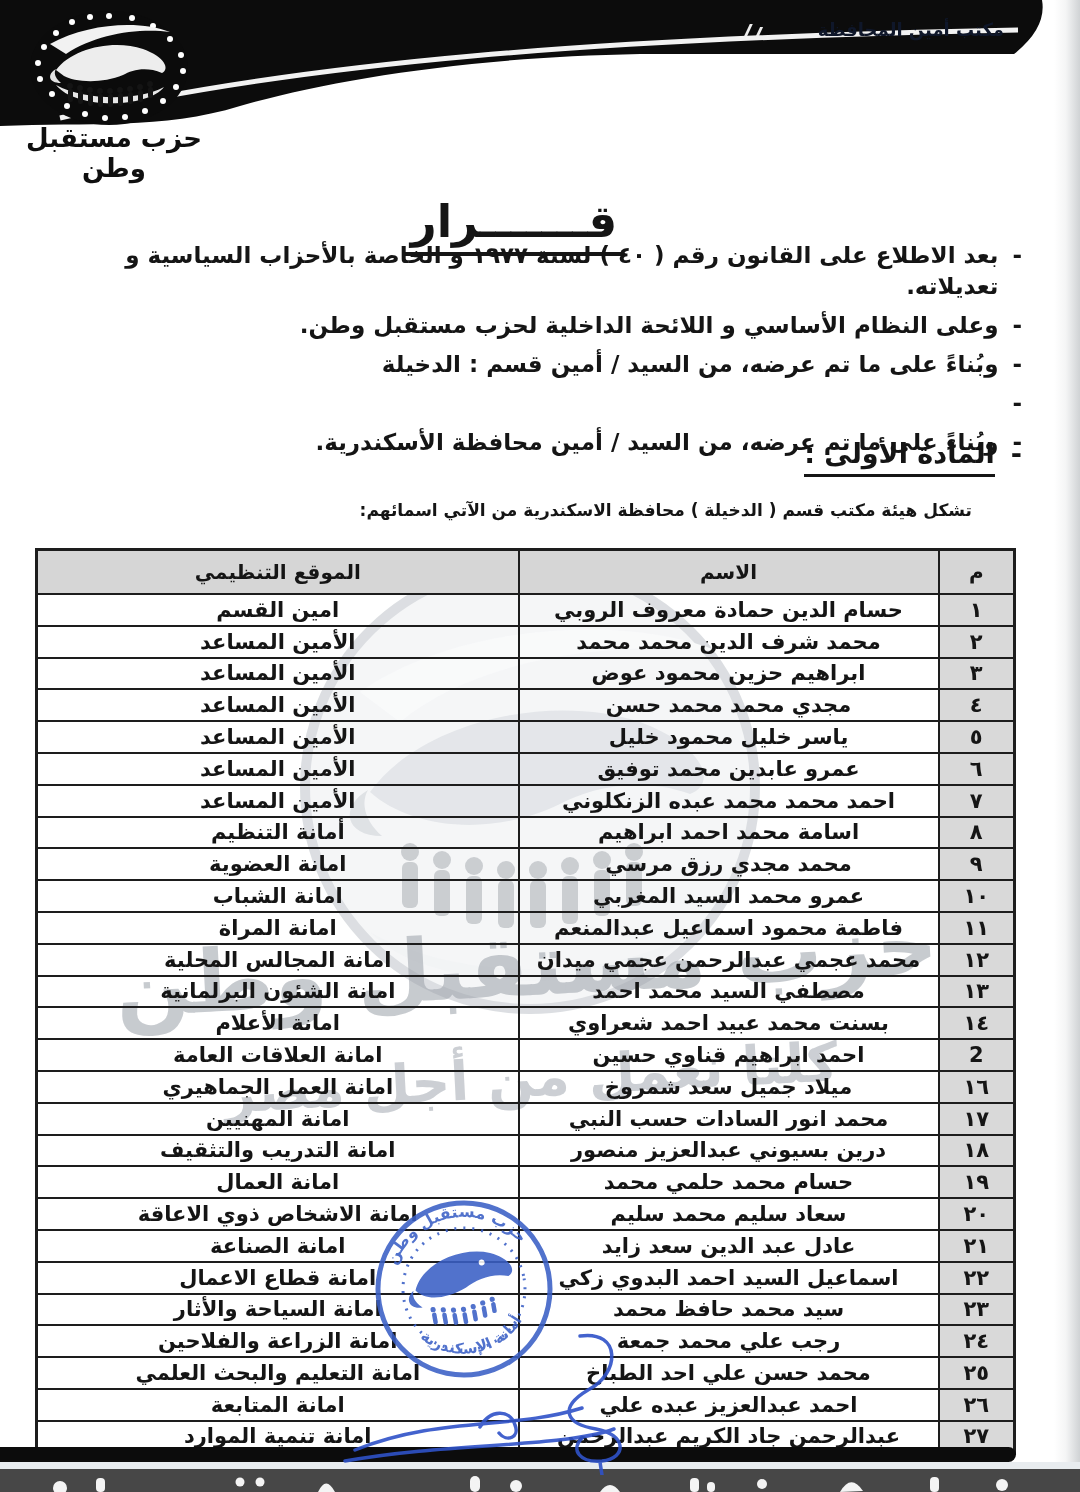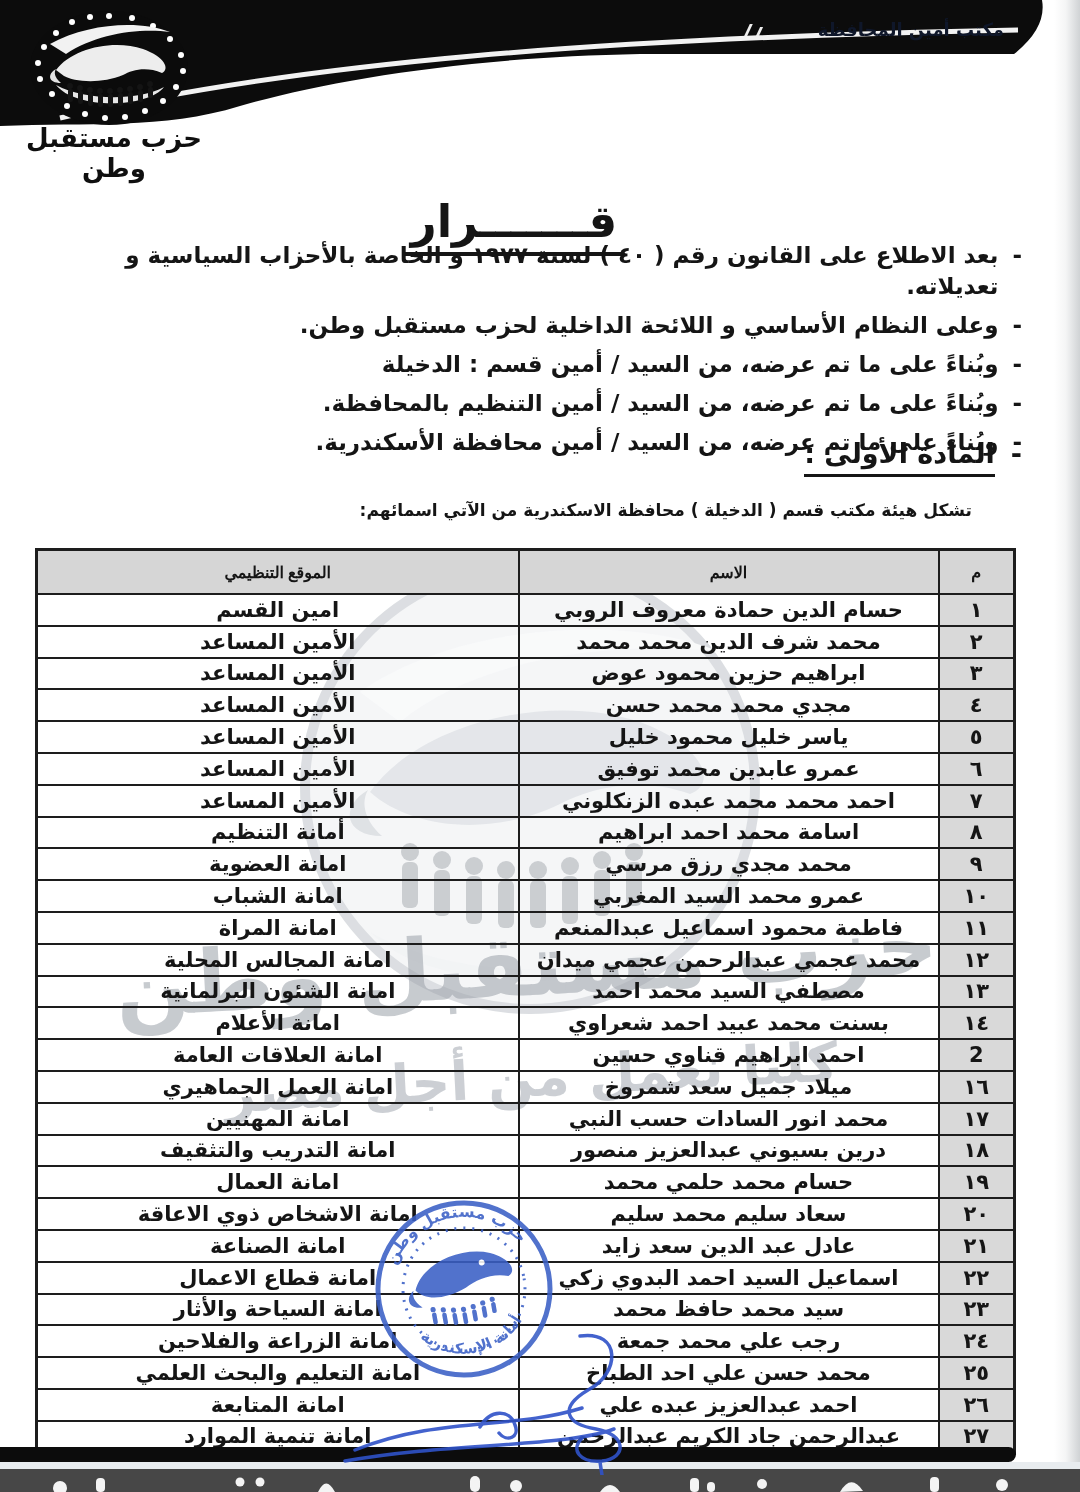--- a/index.html
+++ b/index.html
@@ -41,21 +41,21 @@
   .table-wrap{position:absolute;top:548px;left:38px;width:978px;height:906px;}
   .watermark-logo{position:absolute;top:4px;left:212px;z-index:0;opacity:.45;}
   .wm-text1{position:absolute;top:366px;left:120px;width:780px;text-align:center;z-index:0;
     font-size:86px;color:#9ba1a9;opacity:.55;transform:rotate(-3deg);white-space:nowrap;letter-spacing:2px;}
   .wm-text2{position:absolute;top:498px;left:200px;width:600px;text-align:center;z-index:0;
     font-size:54px;color:#a3a9b1;opacity:.55;transform:rotate(-3deg);white-space:nowrap;}
   table.roster{border-collapse:collapse;table-layout:fixed;width:978px;position:relative;z-index:1;
     border:3px solid #1d1d1d;}
   table.roster th,table.roster td{border:2px solid #1d1d1d;text-align:center;vertical-align:middle;
     padding:0 6px;overflow:hidden;white-space:nowrap;}
-  table.roster thead th{height:42px;background:#d6d6d6;font-size:16px;font-family:Liberation Serif, serif;}
+  table.roster thead th{height:42px;background:#d6d6d6;font-size:20px;}
   table.roster tbody tr{height:31.8px;}
   table.roster td{font-size:21px;background:transparent;}
   td.c-idx{background:#d9d9d9 !important;font-size:20px;}
   col.col-idx{width:76px;} col.col-name{width:420px;} col.col-pos{width:482px;}
   
   .stamp-svg{position:absolute;top:1182px;left:372px;z-index:5;transform:rotate(-10deg);opacity:.88;}
   .sign-svg{position:absolute;top:1330px;left:330px;z-index:6;}
   
   .bottom-black-bar{position:absolute;top:1447px;left:0;width:1016px;height:15px;background:#0c0c0c;
     border-radius:0 10px 10px 0;z-index:4;}
@@ -143,21 +143,20 @@
         <span>وعلى النظام الأساسي و اللائحة الداخلية لحزب مستقبل وطن.</span>
       </div>
 
       <div class="p-line">
         <span class="dash">-</span>
         <span>وبُناءً على ما تم عرضه، من السيد / أمين قسم  : الدخيلة</span>
       </div>
 
       <div class="p-line">
         <span class="dash">-</span>
-        <span>وبُناءً على ما تم عرضه، من السيد / أمين التنظيم بالمحافظة.</span>
       </div>
 
       <div class="p-line">
         <span class="dash">-</span>
         <span>وبُناءً على ما تم عرضه، من السيد / أمين محافظة الأسكندرية.</span>
       </div>
     </div>
 
   <div class="article-heading">
     <span class="dash">-</span>

